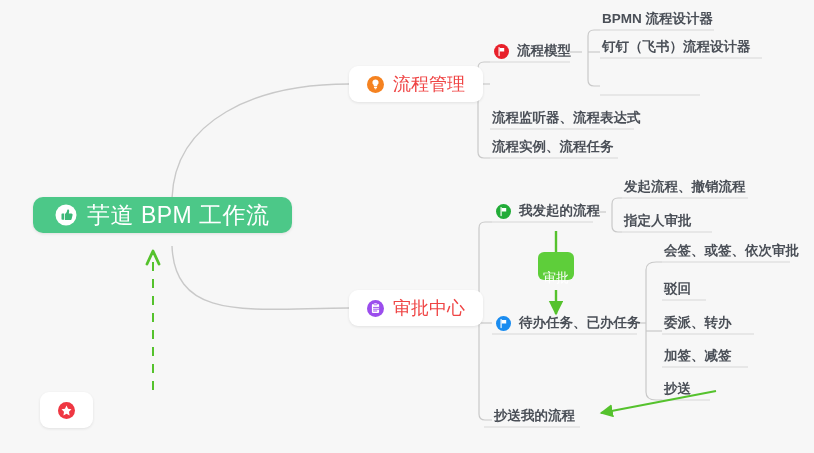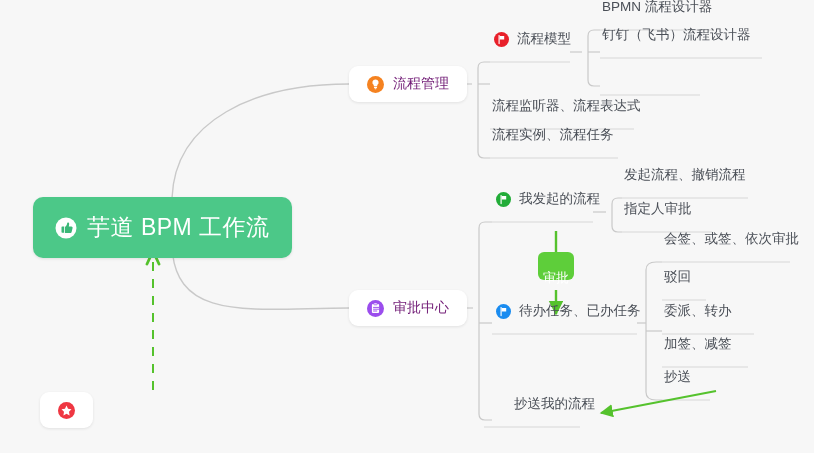--- a/index.html
+++ b/index.html
@@ -33,49 +33,50 @@
     align-items: center;
     white-space: nowrap;
     box-sizing: border-box;
   }
 
   
   .root-node {
     background: #4cc888;
     border-radius: 10px;
     padding: 0 22px;
-    height: 61px;
+    height: 36px;
     box-shadow: 0 1px 3px rgba(0,0,0,0.10);
   }
   .root-label {
     color: #ffffff;
     font-size: 23px;
     letter-spacing: 0.5px;
     margin-left: 10px;
   }
 
   
   .chip-node {
     background: #ffffff;
     border-radius: 9px;
     padding: 0 18px;
     height: 36px;
     box-shadow: 0 1px 3px rgba(0,0,0,0.09);
   }
   .chip-label {
-    color: #701a75;
-    font-size: 14px;
+    color: #ef4444;
+    font-size: 18px;
     margin-left: 9px;
   }
 
   
   .leaf-node {
     height: 26px;
     align-items: flex-end;
-    padding-bottom: 15px;
+    padding-bottom: 3px;
+    font-weight: bold;
   }
   .leaf-label {
     color: #4a4f57;
     font-size: 13.5px;
     line-height: 16px;
   }
   .leaf-label.with-icon { margin-left: 8px; text-align: center; }
 
   
   .badge-node {
@@ -282,21 +283,21 @@
   </div>
 
   <div class="node leaf-node" style="left:664px; top:341px;">
     <span class="leaf-label">加签、减签</span>
   </div>
 
   <div class="node leaf-node" style="left:664px; top:374px;">
     <span class="leaf-label">抄送</span>
   </div>
 
-  <div class="node leaf-node" style="left:514px; top:401px;">
+  <div class="node leaf-node" style="left:494px; top:401px;">
     <span class="leaf-label">抄送我的流程</span>
   </div>
 
   <div class="node chip-node" style="left:40px; top:392px;">
     <span class="icon">
       <svg width="17" height="17" viewBox="0 0 17 17">
         <circle cx="8.5" cy="8.5" r="8.5" fill="#ef3742"></circle>
         <path d="M8.5 3.6 L10.03 6.86 L13.5 7.37 L10.99 9.86 L11.6 13.4
                  L8.5 11.73 L5.4 13.4 L6.01 9.86 L3.5 7.37 L6.97 6.86 z" fill="#ffffff"></path>
       </svg>

